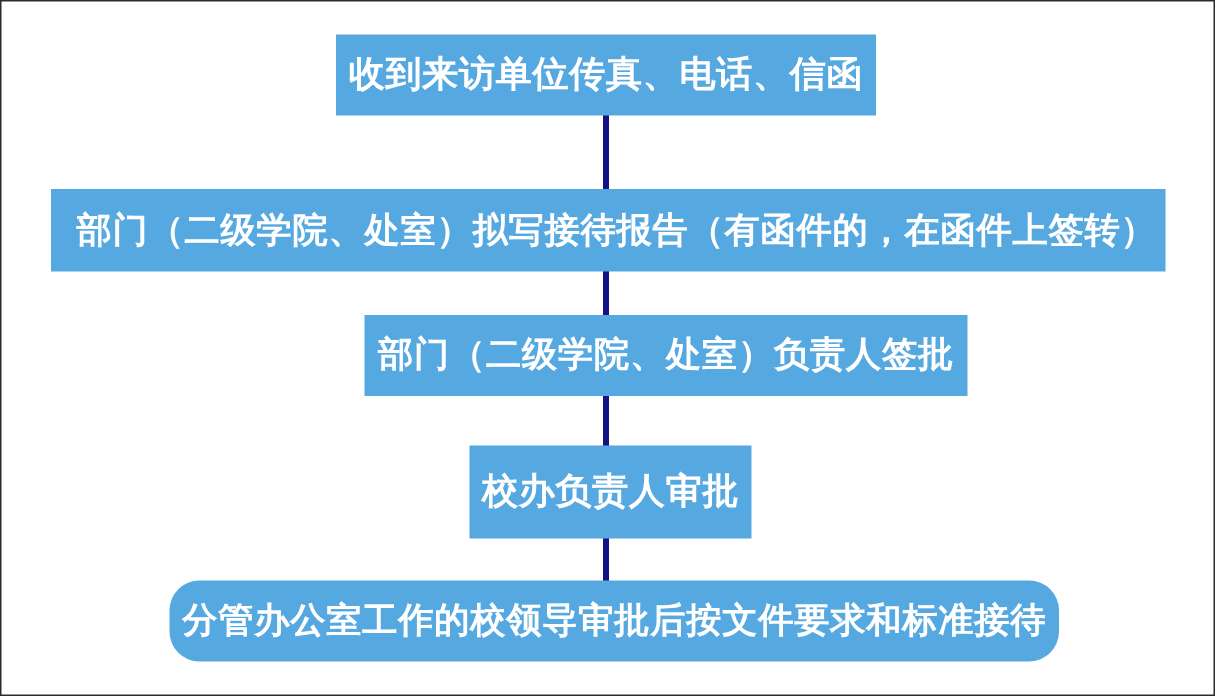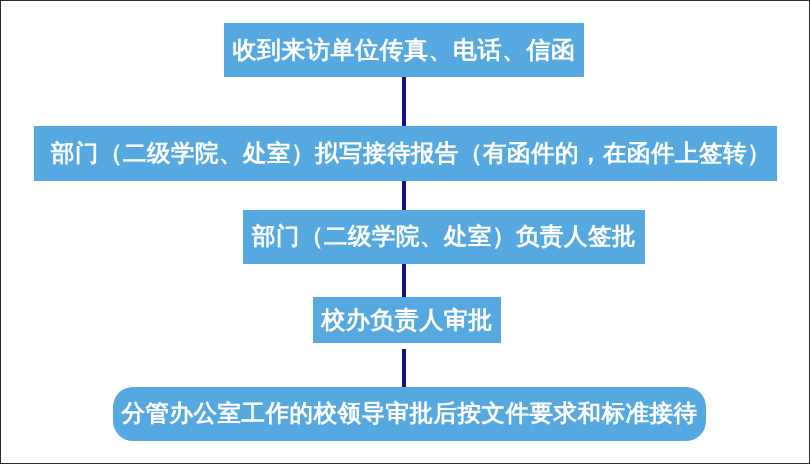--- a/index.html
+++ b/index.html
@@ -36,21 +36,21 @@
     line-height: 1.1;
     white-space: nowrap;
     z-index: 2;
     box-sizing: border-box;
     padding: 0 8px;
     overflow: hidden;
   }
   #node-0 { left: 223px; top: 22px;  width: 360px; height: 54px; font-size: 25px; }
   #node-1 { left: 33px;  top: 125px; width: 743px; height: 55px; font-size: 25px; padding-left: 19px; }
   #node-2 { left: 203px; top: 209px; width: 402px; height: 54px; font-size: 25px; margin-left: 39px; }
-  #node-3 { left: 312px; top: 296px; width: 188px; height: 46px; font-size: 25px; }
+  #node-3 { left: 312px; top: 296px; width: 188px; height: 62px; font-size: 25px; }
   #node-4 { left: 112px; top: 386px; width: 593px; height: 54px; font-size: 25px; }
 
   #conn-0 { left: 401px; top: 74px;  height: 53px; }
   #conn-1 { left: 401px; top: 178px; height: 33px; }
   #conn-2 { left: 401px; top: 261px; height: 37px; }
   #conn-3 { left: 401px; top: 348px; height: 40px; }
 </style>
 </head>
 <body>
 

